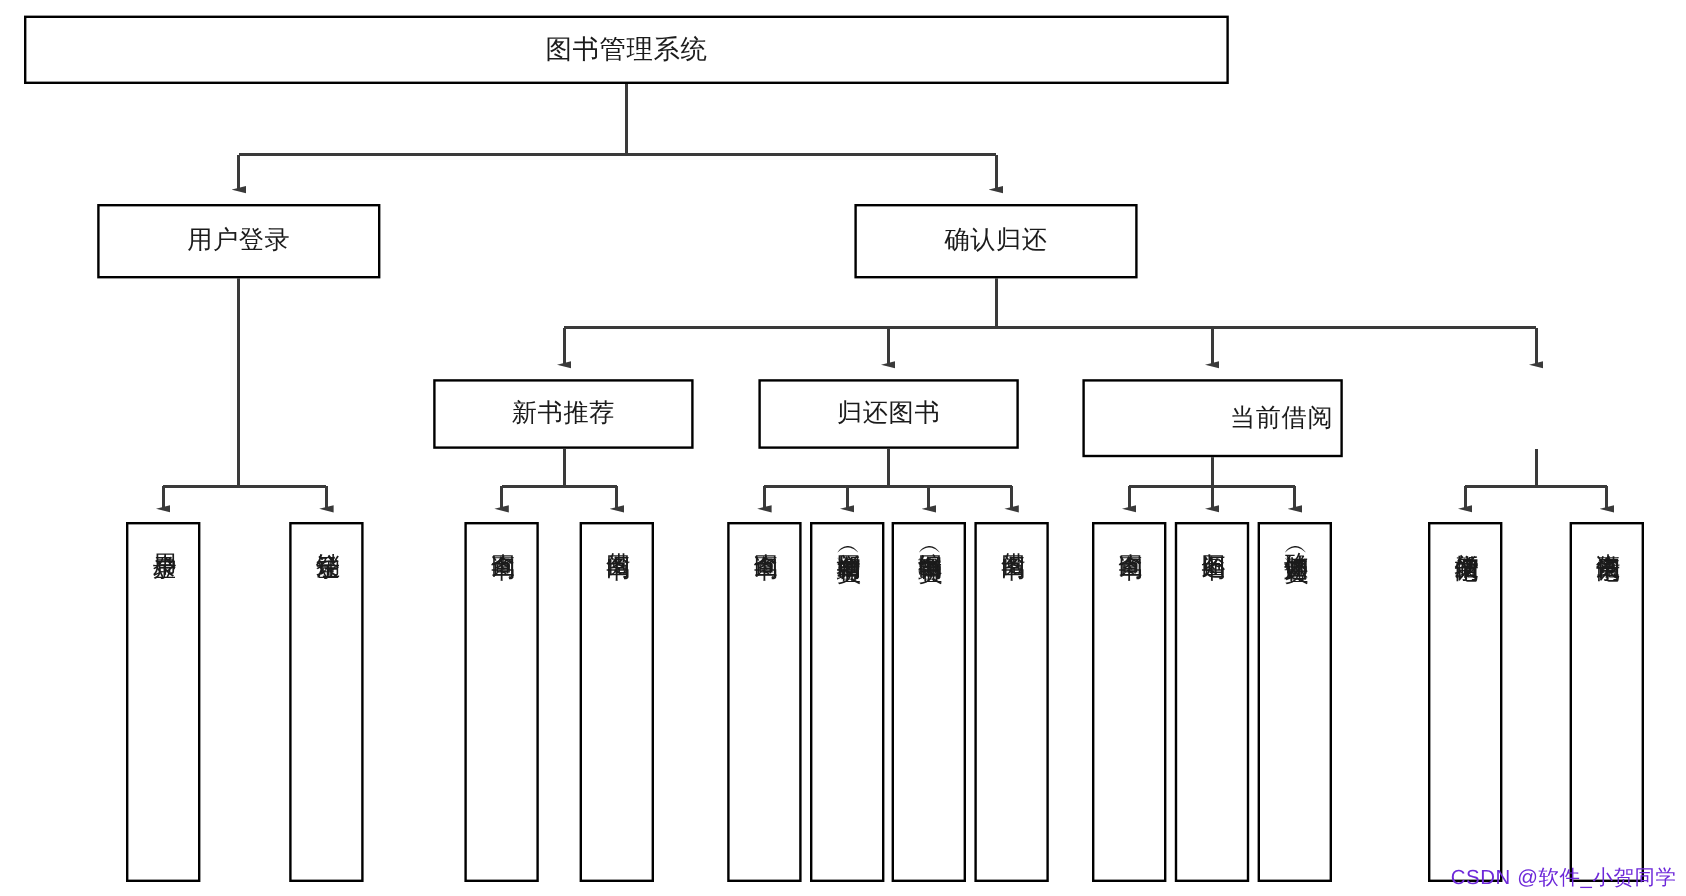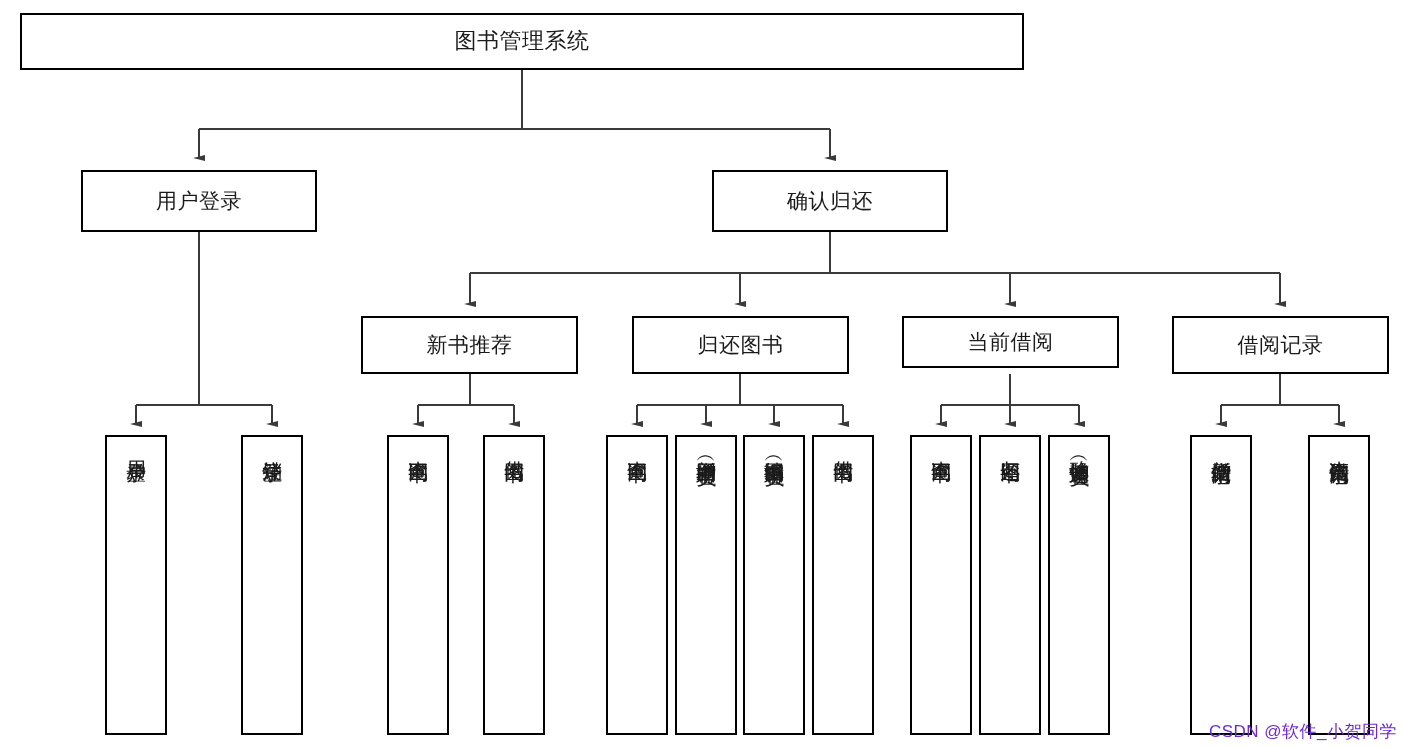--- a/index.html
+++ b/index.html
@@ -140,27 +140,24 @@
   </div>
 
   <div class="node-box horizontal" style="left:361px; top:316px; width:217px; height:58px;text-align:right;">
     <span class="hlabel">新书推荐</span>
   </div>
 
   <div class="node-box horizontal" style="left:632px; top:316px; width:217px; height:58px;">
     <span class="hlabel">归还图书</span>
   </div>
 
-  <div class="node-box horizontal" style="left:902px; top:316px; width:217px; height:52px;">
+  <div class="node-box horizontal" style="left:902px; top:316px; width:217px; height:65px;justify-content:flex-end;">
     <span class="hlabel">当前借阅</span>
   </div>
 
-  <div class="node-box horizontal" style="left:1172px; top:316px; width:217px; height:58px;">
-    <span class="hlabel">借阅记录</span>
-  </div>
 
   <div class="node-box vertical" style="left:105px; top:435px; width:62px; height:300px;">
     <span class="vlabel">用户登录</span>
   </div>
 
   <div class="node-box vertical" style="left:241px; top:435px; width:62px; height:300px;">
     <span class="vlabel">注销登录</span>
   </div>
 
   <div class="node-box vertical" style="left:387px; top:435px; width:62px; height:300px;">

